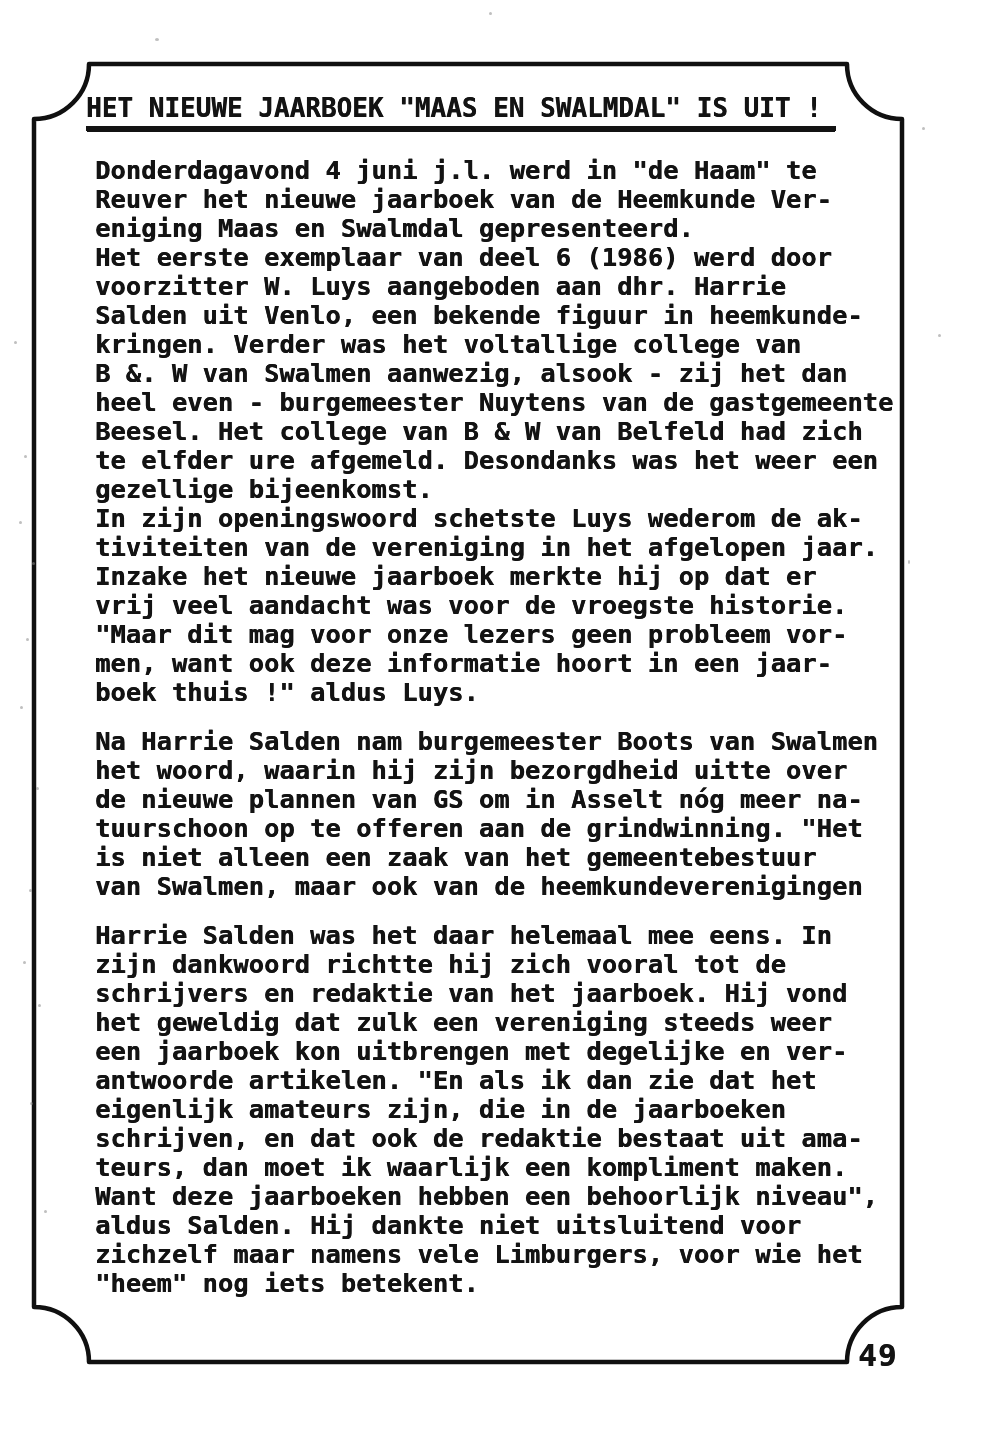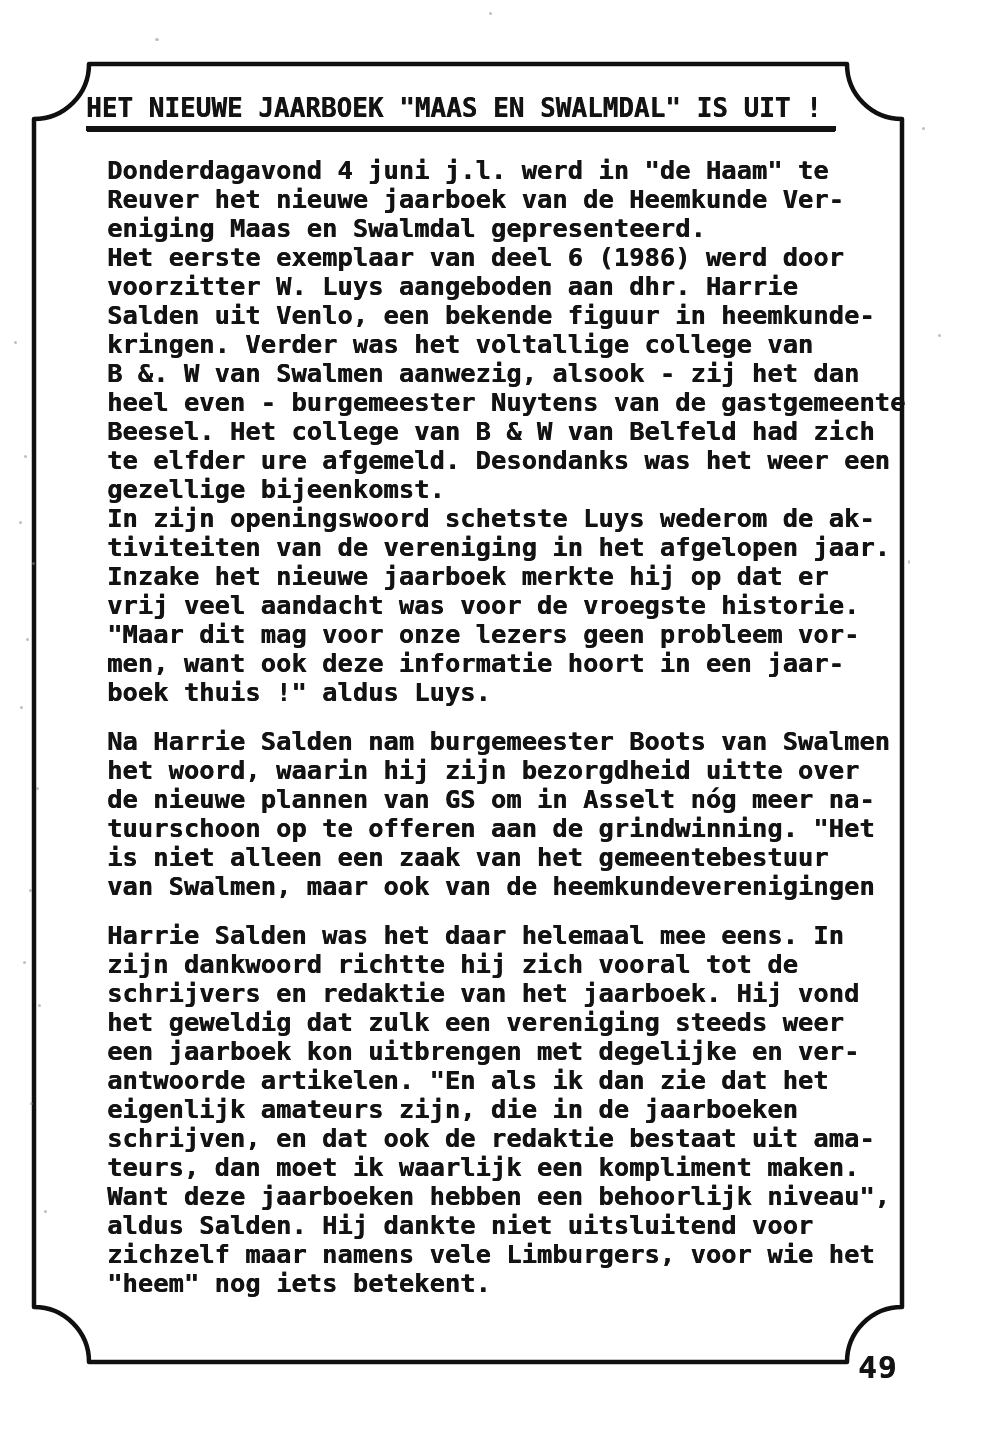--- a/index.html
+++ b/index.html
@@ -29,36 +29,35 @@
     box-shadow: 0 2px 0 -1px #131313;
     text-shadow: 0.4px 0 0 currentColor;
   }
   .body-text {
     position: absolute;
     left: 95px;
     top: 156px;
     width: 830px;
   }
   .para {
-    margin: 0 0 20px 12px;
+    margin: 0 0 20px 0;
     font-size: 25.5px;
     line-height: 29px;
     font-weight: bold;
     white-space: pre;
     text-shadow: 0.4px 0 0 currentColor;
   }
   .pagenum {
     position: absolute;
     left: 858px;
     top: 1337px;
     font-size: 31px;
     font-weight: bold;
     letter-spacing: 1px;
     text-shadow: 0.5px 0 0 currentColor;
-    margin-top: 12px;
   }
   .speckle {
     position: absolute;
     width: 3px;
     height: 3px;
     border-radius: 50%;
     background: #8b8b8b;
     opacity: 0.55;
   }
 </style>

